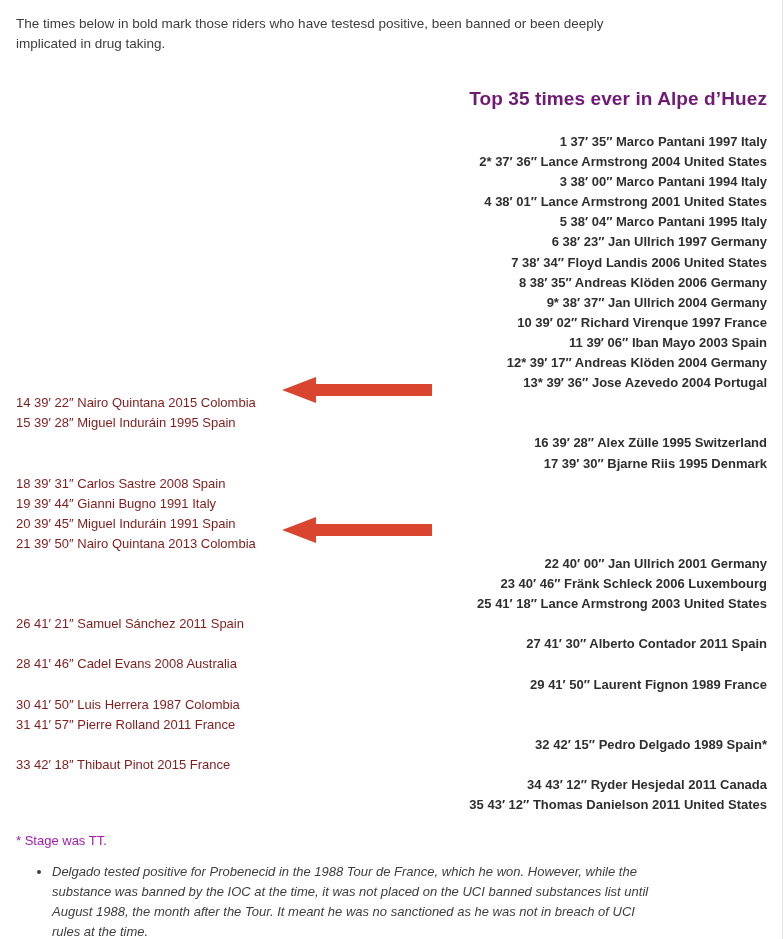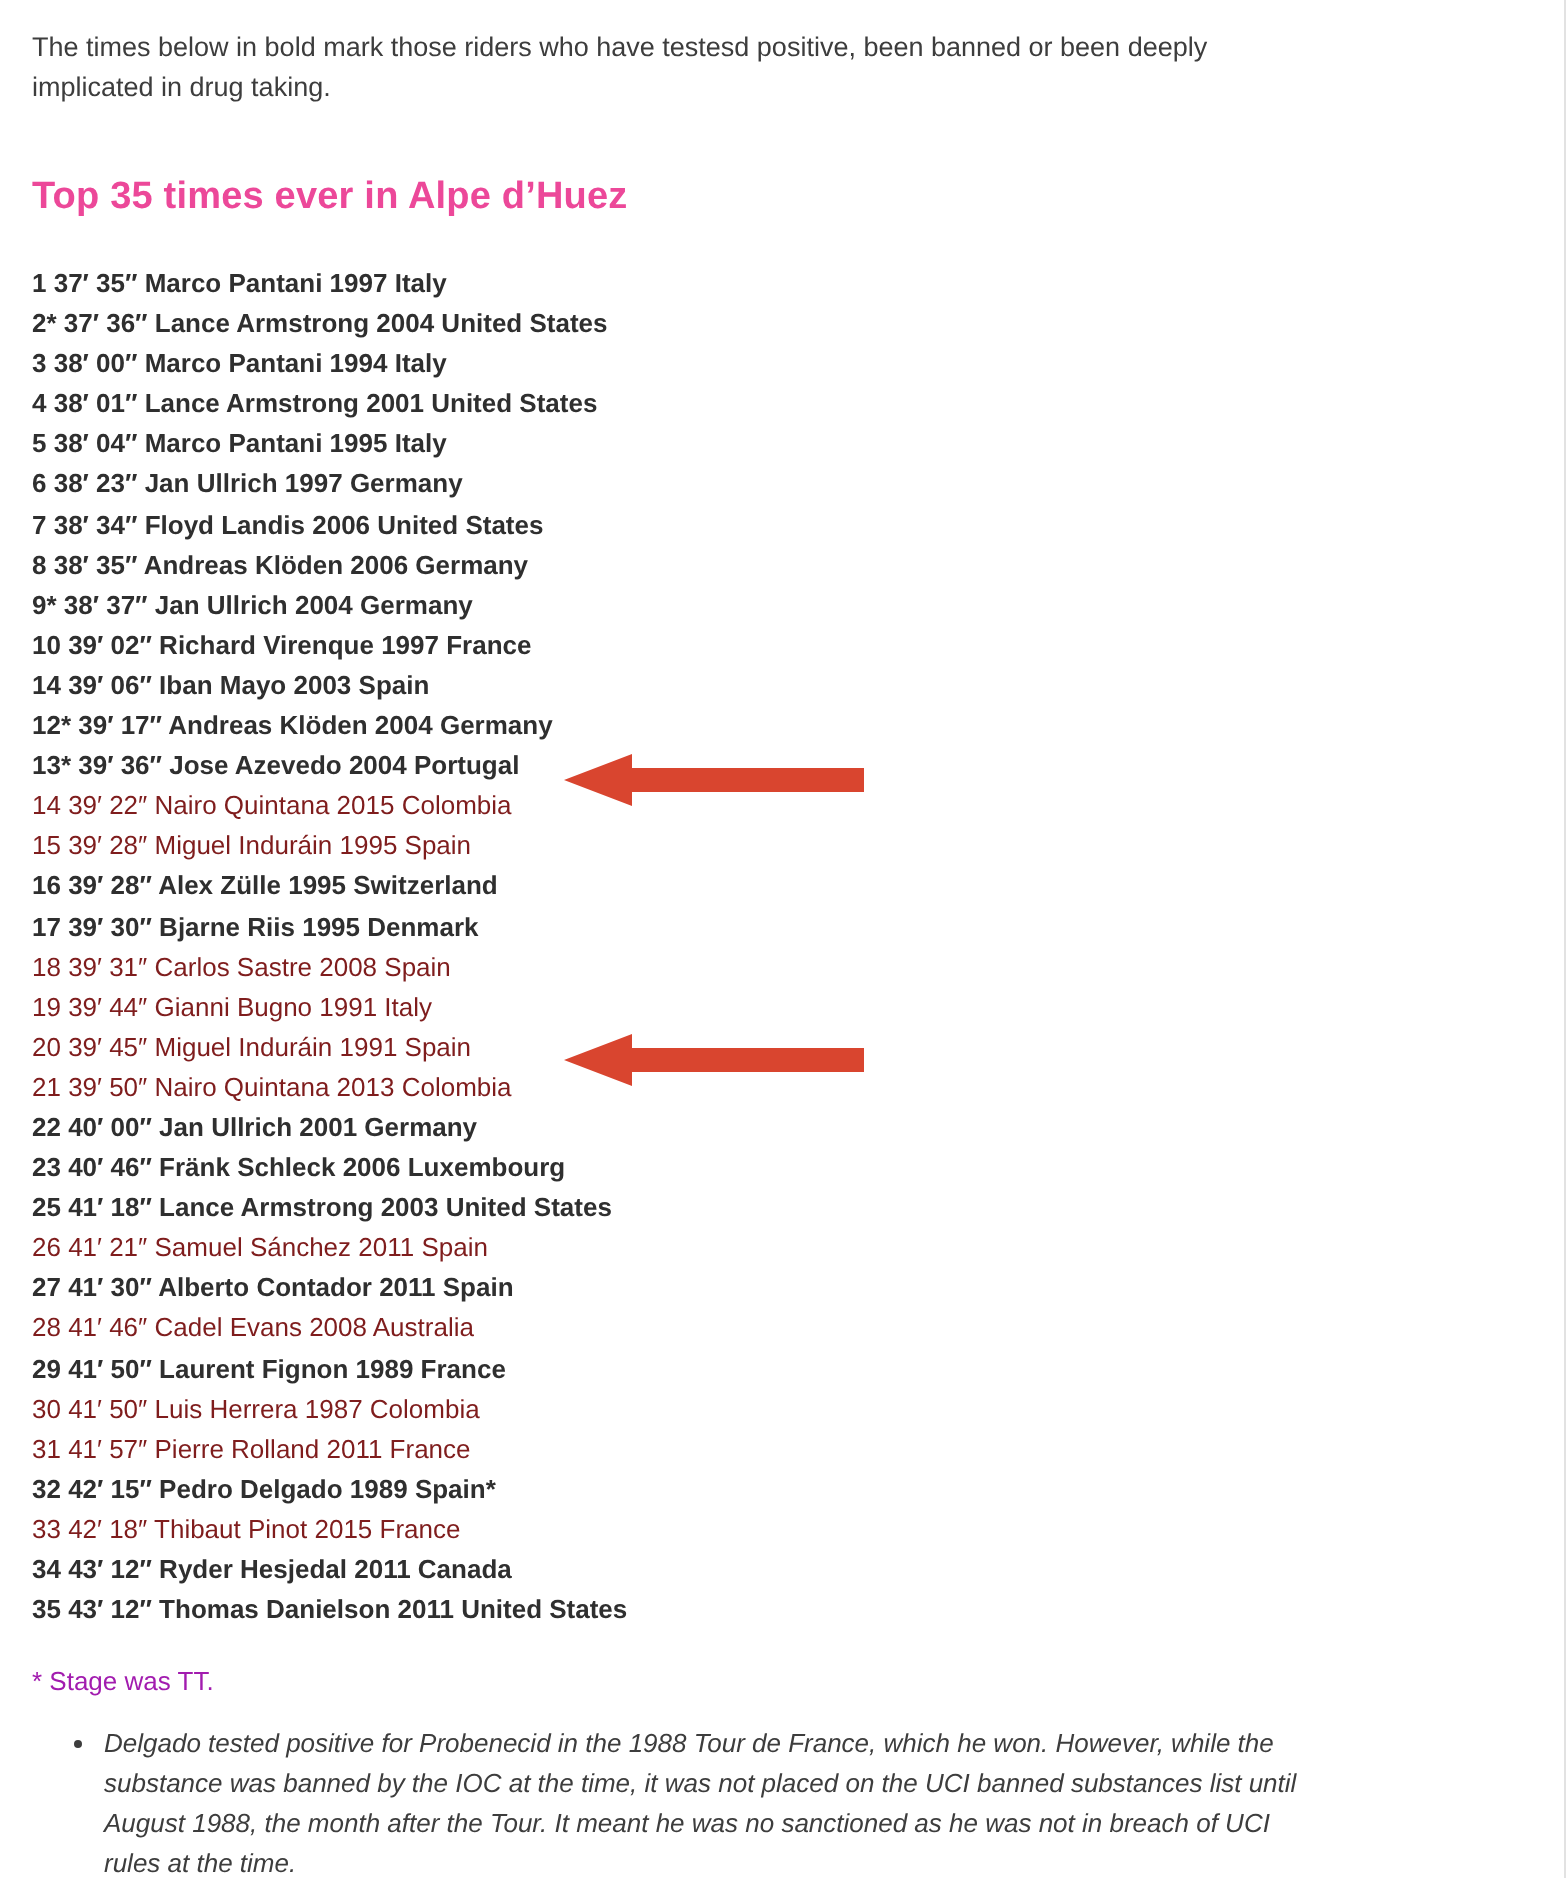--- a/index.html
+++ b/index.html
@@ -31,40 +31,42 @@
     background: #e2e2e2;
   }
   .intro {
     font-size: 13.5px;
     line-height: 20px;
     color: #3d3d3d;
     margin: 4px 0 0 0;
     max-width: 600px;
   }
   .heading {
-    color: #ec4899;
+    color: #701a75;
     font-size: 19px;
     font-weight: bold;
     margin: 34px 0 22px 0;
     letter-spacing: 0.1px;
+    text-align: right;
   }
   .list {
     list-style: none;
     margin: 0;
     padding: 0;
   }
   .row {
     font-size: 13px;
     line-height: 20.1px;
     color: #7f1d1d;
     white-space: nowrap;
   }
   .row.bold {
     font-weight: bold;
     color: #2f2f2f;
+    text-align: right;
   }
   .footnote {
     font-size: 13px;
     color: #a21caf;
     margin: 18px 0 0 0;
   }
   .bullets {
     margin: 14px 0 0 0;
     padding-left: 36px;
   }
@@ -101,21 +103,21 @@
       <li class="row bold">1 37′ 35″ Marco Pantani 1997 Italy</li>
       <li class="row bold">2* 37′ 36″ Lance Armstrong 2004 United States</li>
       <li class="row bold">3 38′ 00″ Marco Pantani 1994 Italy</li>
       <li class="row bold">4 38′ 01″ Lance Armstrong 2001 United States</li>
       <li class="row bold">5 38′ 04″ Marco Pantani 1995 Italy</li>
       <li class="row bold">6 38′ 23″ Jan Ullrich 1997 Germany</li>
       <li class="row bold">7 38′ 34″ Floyd Landis 2006 United States</li>
       <li class="row bold">8 38′ 35″ Andreas Klöden 2006 Germany</li>
       <li class="row bold">9* 38′ 37″ Jan Ullrich 2004 Germany</li>
       <li class="row bold">10 39′ 02″ Richard Virenque 1997 France</li>
-      <li class="row bold">14 39′ 06″ Iban Mayo 2003 Spain</li>
+      <li class="row bold">11 39′ 06″ Iban Mayo 2003 Spain</li>
       <li class="row bold">12* 39′ 17″ Andreas Klöden 2004 Germany</li>
       <li class="row bold">13* 39′ 36″ Jose Azevedo 2004 Portugal</li>
       <li class="row">14 39′ 22″ Nairo Quintana 2015 Colombia</li>
       <li class="row">15 39′ 28″ Miguel Induráin 1995 Spain</li>
       <li class="row bold">16 39′ 28″ Alex Zülle 1995 Switzerland</li>
       <li class="row bold">17 39′ 30″ Bjarne Riis 1995 Denmark</li>
       <li class="row">18 39′ 31″ Carlos Sastre 2008 Spain</li>
       <li class="row">19 39′ 44″ Gianni Bugno 1991 Italy</li>
       <li class="row">20 39′ 45″ Miguel Induráin 1991 Spain</li>
       <li class="row">21 39′ 50″ Nairo Quintana 2013 Colombia</li>

